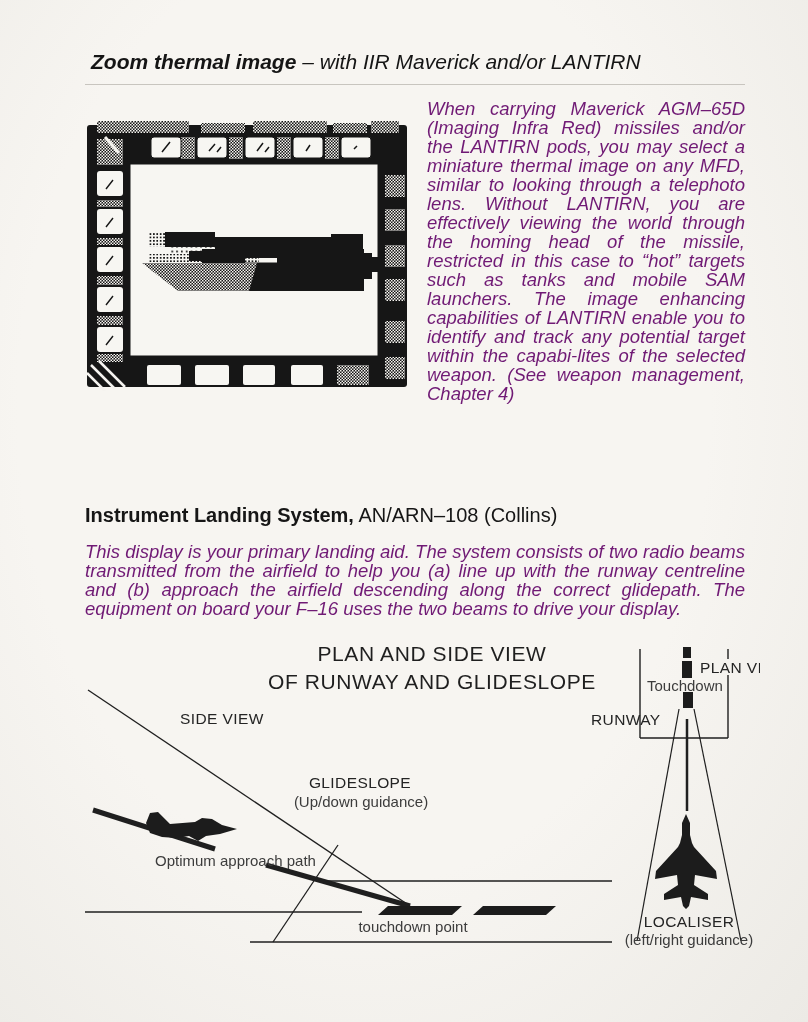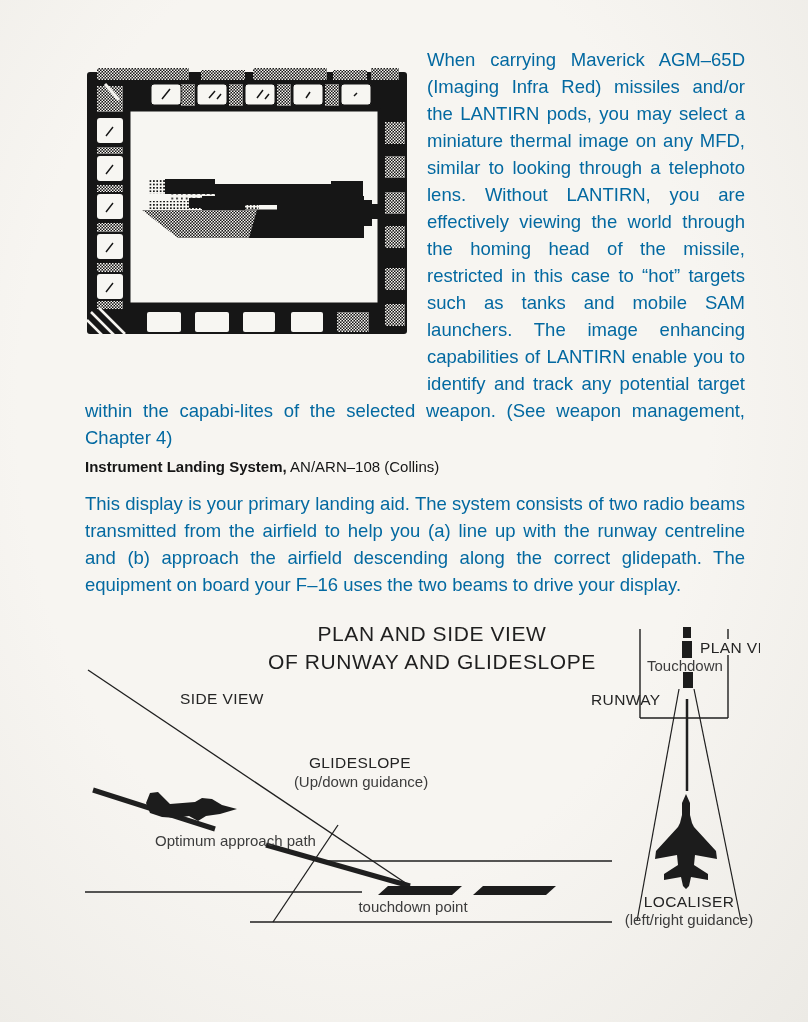--- a/index.html
+++ b/index.html
@@ -9,40 +9,41 @@
     font-family:"Liberation Sans","DejaVu Sans",sans-serif;
     color:#1c1c1c;
   }
   .page{box-sizing:border-box;width:808px;height:1022px;padding:46px 63px 0 85px;}
   .heading{
     font-size:21px;font-style:italic;font-weight:700;margin:0 0 14px 0;
     padding:4px 0 10px 6px;border-bottom:1px solid #c8c5bf;color:#151515;
   }
   .heading .tail{font-weight:400;}
   .bodytext{
-    font-size:18.5px;line-height:27px;text-align:justify;margin:0;color:#0369a1;
+    font-size:18.5px;line-height:19px;text-align:justify;margin:0;color:#701a75;font-style:italic;
   }
   .sec1{min-height:372px;}
   .mfd-wrap{float:left;width:342px;margin-top:22px;padding-bottom:58px;}
   .mfd{display:block;width:324px;height:270px;}
-  .ils-heading{font-size:15px;font-weight:700;margin:7px 0 15px 0;clear:both;color:#161616;}
+  .ils-heading{font-size:20px;font-weight:700;margin:33px 0 15px 0;clear:both;color:#161616;}
   .ils-heading .tail{font-weight:400;}
   .para2{margin-bottom:12px;}
   .diagram{position:relative;width:700px;height:335px;margin-left:-25px;}
   .diagram svg{display:block;width:700px;height:335px;}
   svg text{font-family:"Liberation Sans","DejaVu Sans",sans-serif;}
   .dlabel{font-size:15.5px;fill:#242424;letter-spacing:0.4px;}
   .dsub{font-size:15px;fill:#3c3c3c;}
   .dtitle{font-size:21px;fill:#1f1f1f;letter-spacing:0.6px;}
 </style>
 </head>
 <body>
 
 <div class="page">
 
+  <h1 class="heading"><span>Zoom thermal image</span><span class="tail"> – with IIR Maverick and/or LANTIRN</span></h1>
 
   <div class="sec1">
     <div class="mfd-wrap">
 
       <svg class="mfd" viewBox="0 0 324 270" aria-hidden="true">
         <defs>
           <pattern id="chk" width="3" height="3" patternUnits="userSpaceOnUse">
             <rect width="3" height="3" fill="#161616"></rect>
             <rect width="1.5" height="1.5" fill="#f5f3ef"></rect>
             <rect x="1.5" y="1.5" width="1.5" height="1.5" fill="#f5f3ef"></rect>

